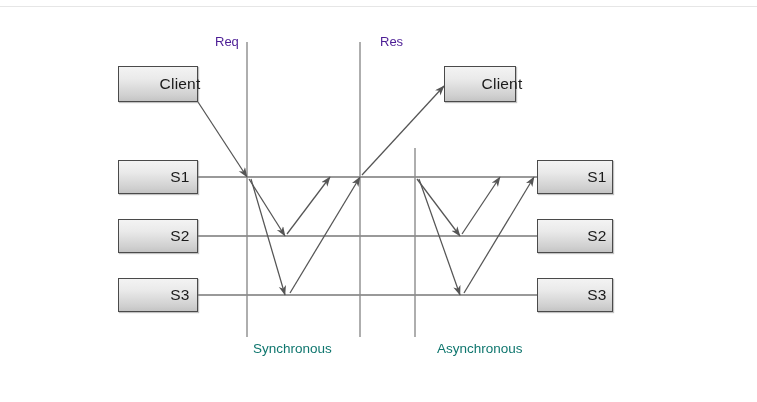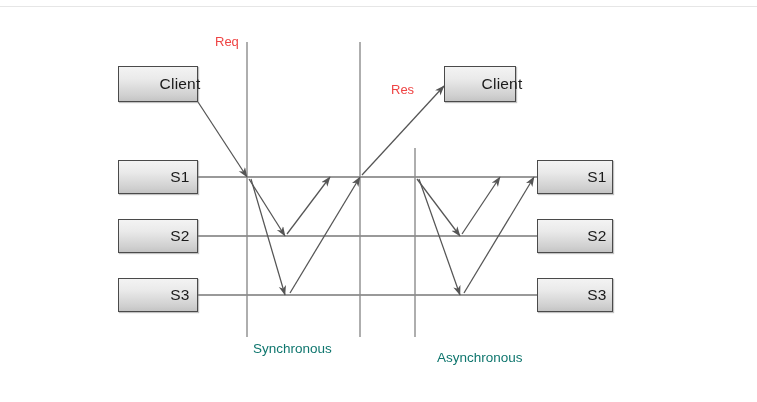--- a/index.html
+++ b/index.html
@@ -47,21 +47,21 @@
     font-size: 15.5px;
     font-family: "Liberation Sans", sans-serif;
     letter-spacing: 0.2px;
     box-shadow: 1px 1px 1px rgba(120,120,120,0.45);
     z-index: 3;
     padding-left: 44px;
   }
   .axis-label {
     position: absolute;
     font-size: 13px;
-    color: #ef4444;
+    color: #4c1d95;
     font-family: "Liberation Sans", sans-serif;
     white-space: nowrap;
     z-index: 2;
   }
   .section-label {
     position: absolute;
     font-size: 13.5px;
     color: #0f766e;
     font-family: "Liberation Sans", sans-serif;
     white-space: nowrap;
@@ -124,18 +124,18 @@
       <span>S1</span>
     </div>
   <div class="node-box" style="left: 537px; top: 219px; width: 76px; height: 34px;">
       <span>S2</span>
     </div>
   <div class="node-box" style="left: 537px; top: 278px; width: 76px; height: 34px;">
       <span>S3</span>
     </div>
 
   <div class="axis-label" style="left: 215px; top: 34px;">Req</div>
-  <div class="axis-label" style="left: 391px; top: 34px; margin-top: 48px;">Res</div>
+  <div class="axis-label" style="left: 380px; top: 34px;">Res</div>
 
   <div class="section-label" style="left: 253px; top: 341px;">Synchronous</div>
-  <div class="section-label" style="left: 437px; top: 350px;">Asynchronous</div>
+  <div class="section-label" style="left: 437px; top: 341px;">Asynchronous</div>
 
 </div>
 
 </body></html>

